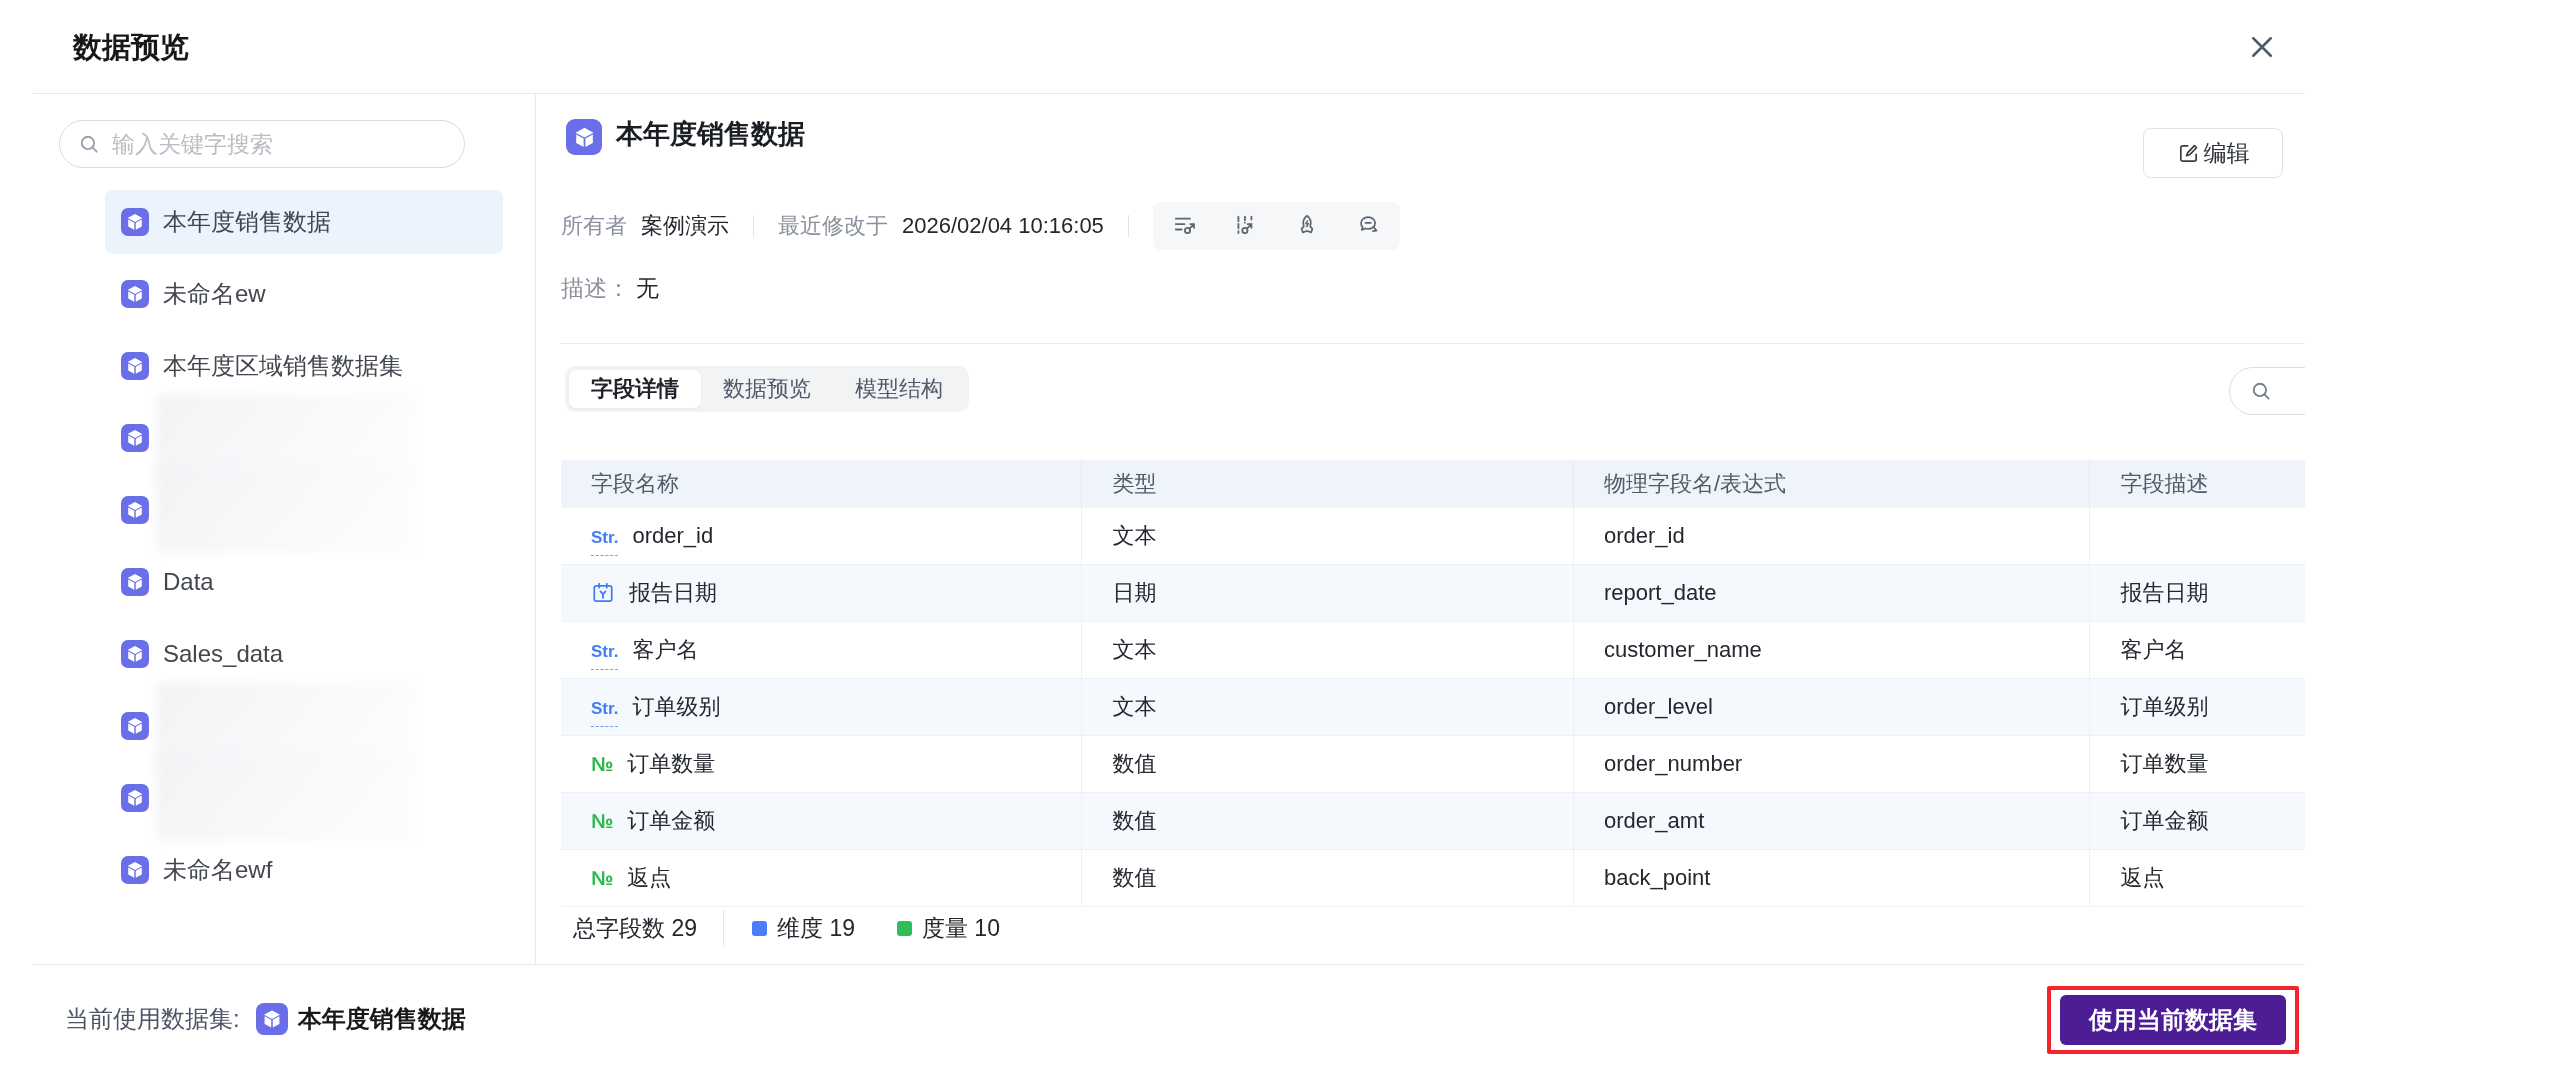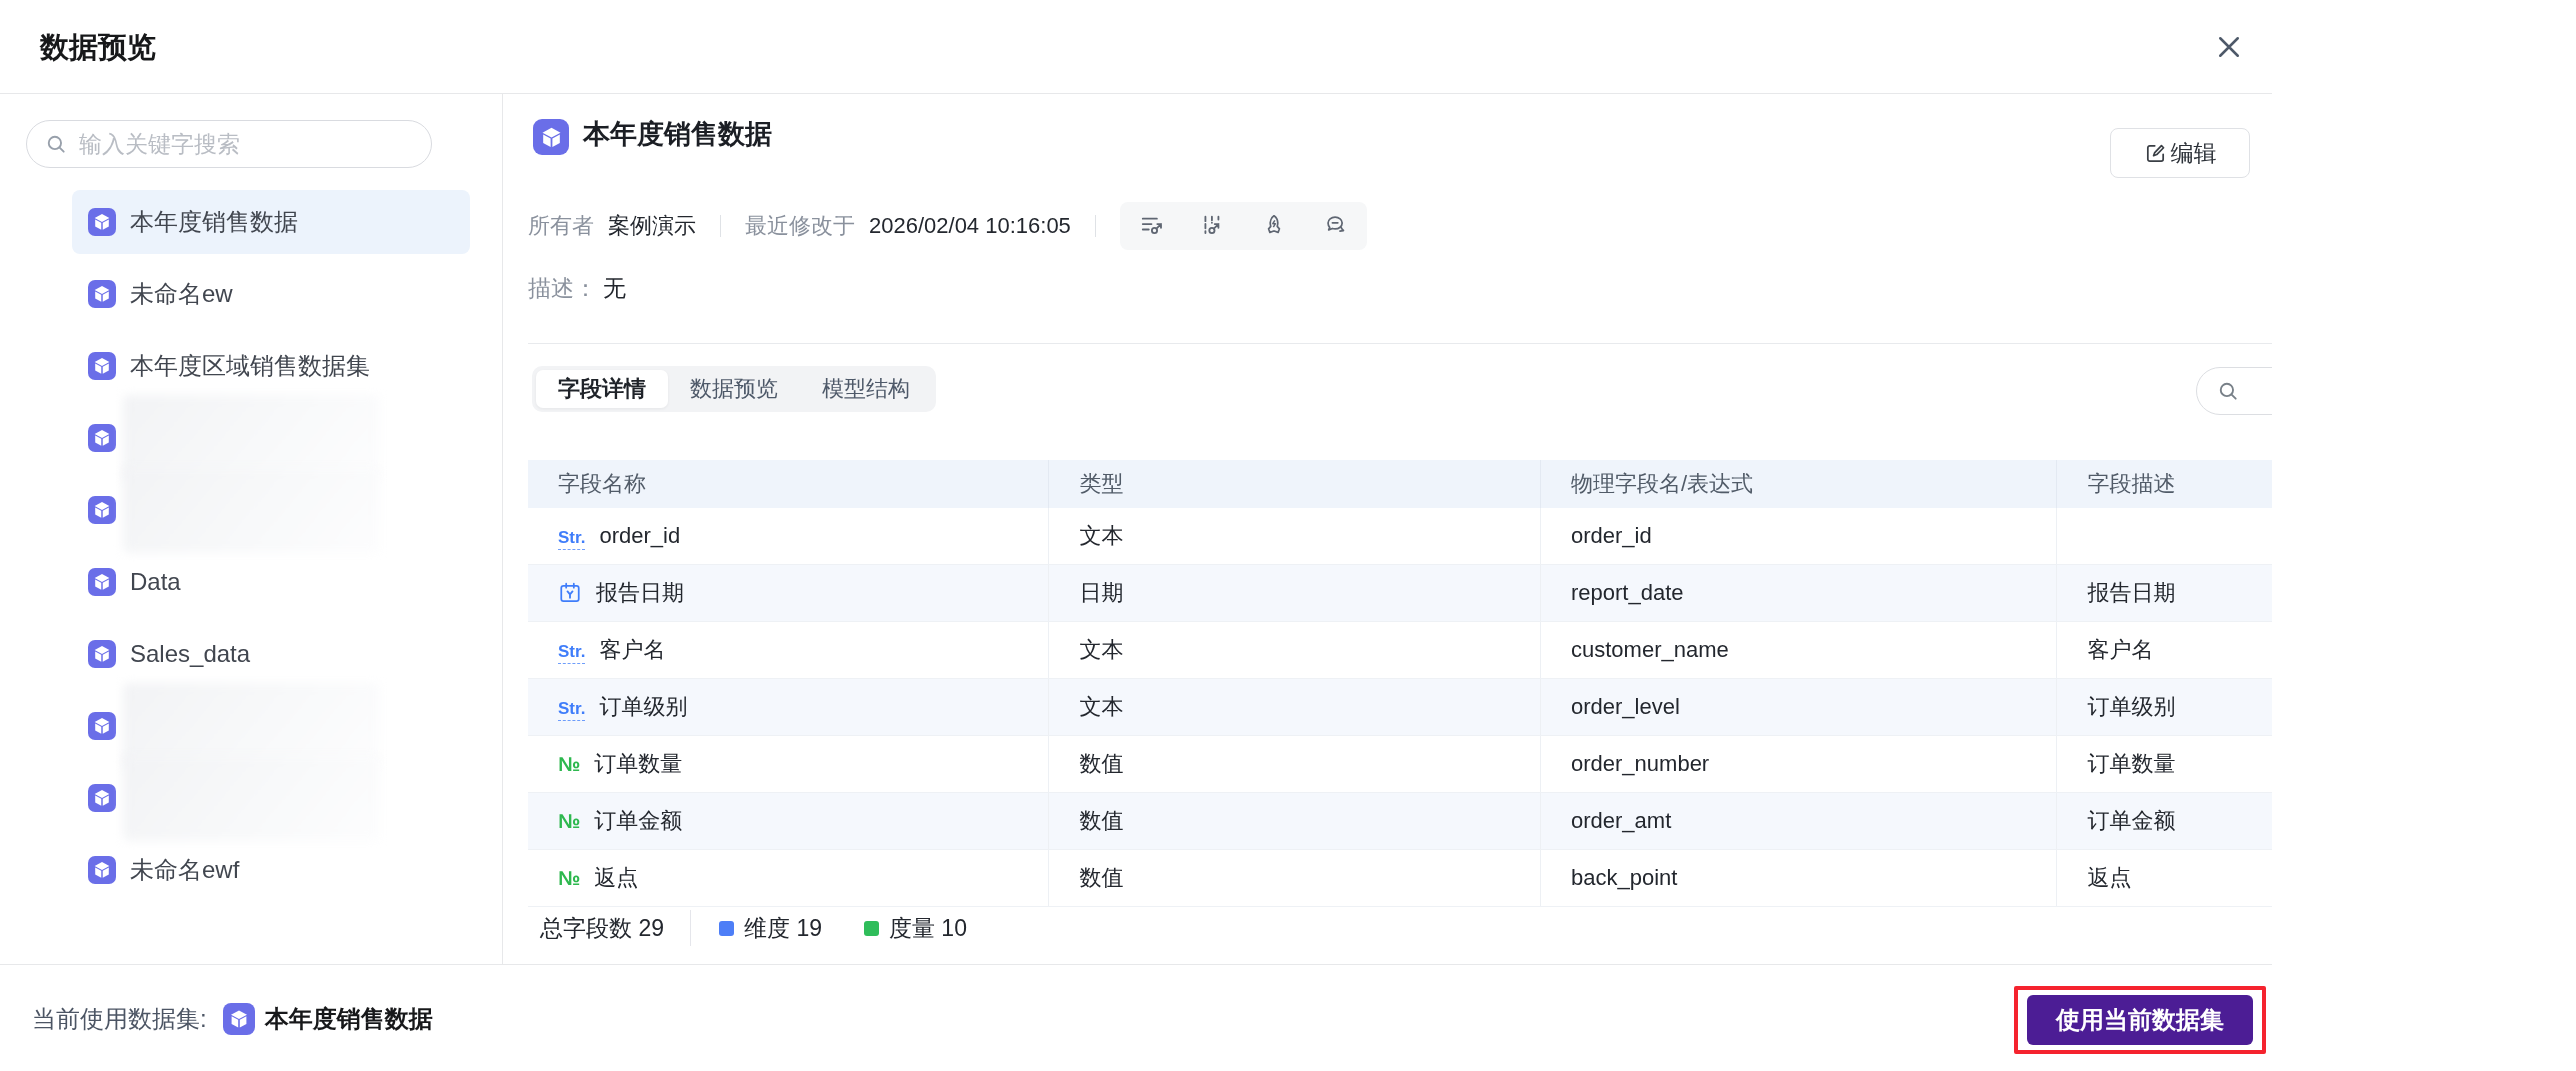--- a/index.html
+++ b/index.html
@@ -1,18 +1,18 @@
 <!DOCTYPE html>
 <html><head>
 <meta charset="utf-8">
 <style>
   * { margin:0; padding:0; box-sizing:border-box; }
   html,body { background:#fff; }
   body { font-family:"Liberation Sans","DejaVu Sans",sans-serif; color:#1f2329; }
-  #app { position:relative; width:2272px; height:1071px; background:#fff; overflow:hidden; }
+  #app { position:relative; width:2272px; height:1071px; background:#fff; overflow:hidden;margin-left:33px; }
 
   
   .dlg-header { position:absolute; left:0; top:0; width:100%; height:94px; border-bottom:1px solid #e7e8ea; }
   .dlg-title { position:absolute; left:40px; top:0; height:94px; line-height:94px; font-size:29px; font-weight:700; color:#17181a; }
   .close-btn { position:absolute; right:26px; top:30px; width:34px; height:34px; cursor:pointer; display:flex; align-items:center; justify-content:center; }
 
   
   .dlg-body { position:absolute; top:94px; left:0; right:0; bottom:107px; display:flex; }
   .sidebar { position:relative; width:503px; height:100%; border-right:1px solid #e7e8ea; overflow:hidden; }
   .main { position:relative; flex:1; height:100%; }
@@ -61,21 +61,21 @@
   .ftable { position:absolute; left:25px; top:366px; width:2023px; }
   .frow { display:flex; width:100%; }
   .fcell { padding-left:30px; display:flex; align-items:center; font-size:22px; color:#23272e; border-right:1px solid #edf0f4; overflow:hidden; }
   .fcell:last-child { border-right:none; }
   .c0 { width:522px; } .c1 { width:492px; } .c2 { width:517px; } .c3 { width:494px; }
   .fhead { height:48px; background:#eff4fb; }
   .fhead .fcell { color:#515b68; border-right:1px solid #e3e9f2; }
   .fbody .frow { height:57px; border-bottom:1px solid #eef1f5; }
   .fbody .frow.zebra { background:#f5f8fd; }
   .fname { display:flex; align-items:center; gap:14px; }
-  .fi-str { color:#3f7dfa; font-size:17px; font-weight:600; line-height:1; border-bottom:1.5px dashed rgba(63,125,250,.75); padding-bottom:2px; }
+  .fi-str { color:#3f7dfa; font-size:17px; font-weight:600; line-height:1; border-bottom:1.5px dashed rgba(63,125,250,.75); padding-bottom:8px; }
   .fi-num { color:#2eb84f; font-size:20px; font-weight:600; line-height:1; }
   .fi-date svg { width:24px; height:24px; display:block; }
 
   
   .stats-row { position:absolute; left:25px; width:2023px; top:817px; height:34px; display:flex; align-items:center; font-size:23px; }
   .stats-row .grp { display:flex; align-items:center; }
   .stat-total { color:#23272e; margin-left:12px; }
   .stat-sep { width:1px; height:36px; background:#e5e6eb; margin:0 28px 0 26px; }
   .legend { display:flex; align-items:center; margin-right:42px; color:#23272e; }
   .legend .sq { width:15px; height:15px; border-radius:3px; margin-right:10px; }

